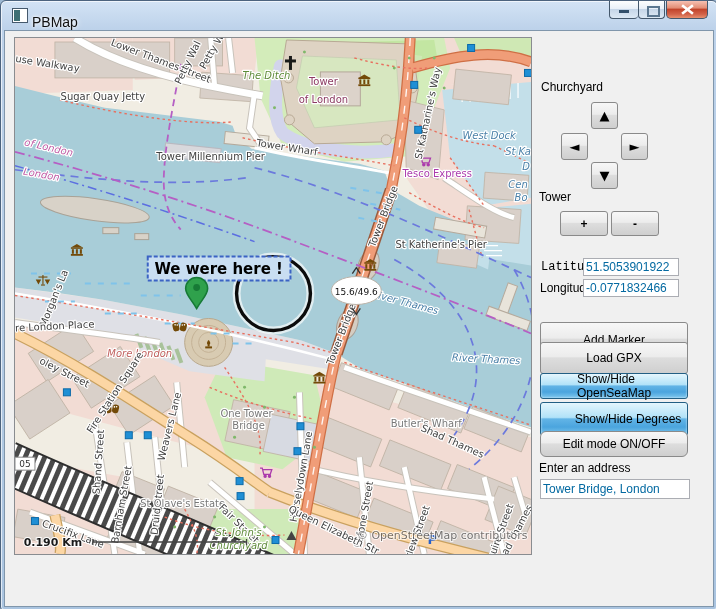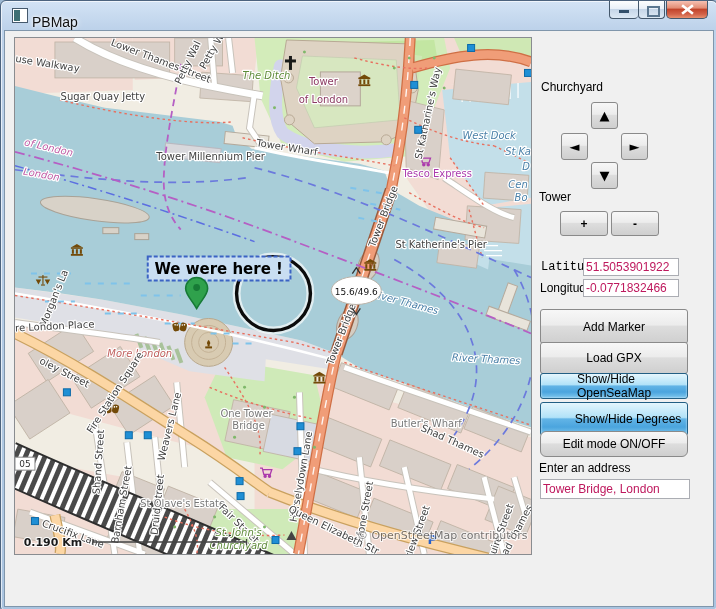--- a/index.html
+++ b/index.html
@@ -23,21 +23,21 @@
   .client{position:absolute;left:3px;top:29px;width:710px;height:577px;background:#f0f0f0;border:1px solid #8096ab;box-sizing:border-box;}
   .map-wrap{position:absolute;left:13px;top:36px;width:518px;height:518px;border:1px solid #898c90;box-sizing:border-box;background:#a8cdd8;cursor:crosshair;}
   .plabel{position:absolute;font-size:12px;color:#000;}
   .btn{position:absolute;display:flex;align-items:center;justify-content:center;font-size:12px;color:#000;
        background:linear-gradient(180deg,#f7f7f7 0%,#ececec 45%,#dddddd 50%,#cfcfcf 100%);
        border:1px solid #8a8a8a;border-radius:3px;box-sizing:border-box;cursor:default;}
   .btn-blue{background:linear-gradient(180deg,#e4f6fd 0%,#b1e2f8 45%,#62b4e6 50%,#4ba5de 75%,#7ec7ed 100%);
        border:1px solid #225f84;box-shadow:inset 0 0 2px #eaf8ff;}
   .arrow{font-size:13px;font-family:"DejaVu Sans",sans-serif;}
   .tinput{position:absolute;border:1px solid #abadb3;background:#fff;font-size:12px;font-family:"Liberation Sans",sans-serif;
-       padding:0 2px;box-sizing:border-box;color:#be185d;}
+       padding:0 2px;box-sizing:border-box;color:#0369a1;}
   
   text.lbl{font-family:"DejaVu Sans",sans-serif;font-size:10px;fill:#414141;stroke:#fff;stroke-width:2.4px;
        paint-order:stroke;stroke-linejoin:round;text-anchor:middle;}
   text.lbl-wtr{fill:#4a80a8;font-style:italic;}
   text.lbl-pink{fill:#bf5ba4;font-style:italic;}
   text.lbl-red{fill:#c0605e;font-style:italic;}
   text.lbl-plum{fill:#8c3a62;}
   text.lbl-grn{fill:#5d8a38;font-style:italic;}
   text.lbl-shop{fill:#ab3aac;}
   text.lbl-gry{fill:#787878;}
@@ -531,21 +531,21 @@
 
   <div class="plabel" style="left:538px;top:189px;">Tower</div>
   <div class="btn" style="left:559px;top:210px;width:48px;height:25px;font-weight:bold;">+</div>
   <div class="btn" style="left:610px;top:210px;width:48px;height:25px;font-weight:bold;">-</div>
 
   <div class="plabel" style="left:540px;top:259px;font-family:Liberation Mono, monospace;">Latitude</div>
   <input class="tinput" style="left: 582px; top: 257px; width: 96px; height: 18px;" value="51.5053901922">
   <div class="plabel" style="left:539px;top:280px;">Longitude</div>
   <input class="tinput" style="left: 582px; top: 278px; width: 96px; height: 18px;" value="-0.0771832466">
 
-  <div class="btn" style="left:539px;top:308px;width:148px;height:35px;">Add Marker</div>
+  <div class="btn" style="left:539px;top:321px;width:148px;height:35px;">Add Marker</div>
   <div class="btn" style="left:539px;top:341px;width:148px;height:32px;">Load GPX</div>
   <div class="btn btn-blue" style="left:539px;top:372px;width:148px;height:26px;padding-left:36px;">Show/Hide OpenSeaMap</div>
   <div class="btn btn-blue" style="left:539px;top:401px;width:148px;height:34px;padding-left:28px;">Show/Hide Degrees</div>
   <div class="btn" style="left:539px;top:430px;width:148px;height:26px;border-radius:6px;">Edit mode ON/OFF</div>
 
   <div class="plabel" style="left:538px;top:460px;">Enter an address</div>
   <input class="tinput" style="left: 539px; top: 478px; width: 150px; height: 20px;" value="Tower Bridge, London">
 </div>
 
 </body></html>

